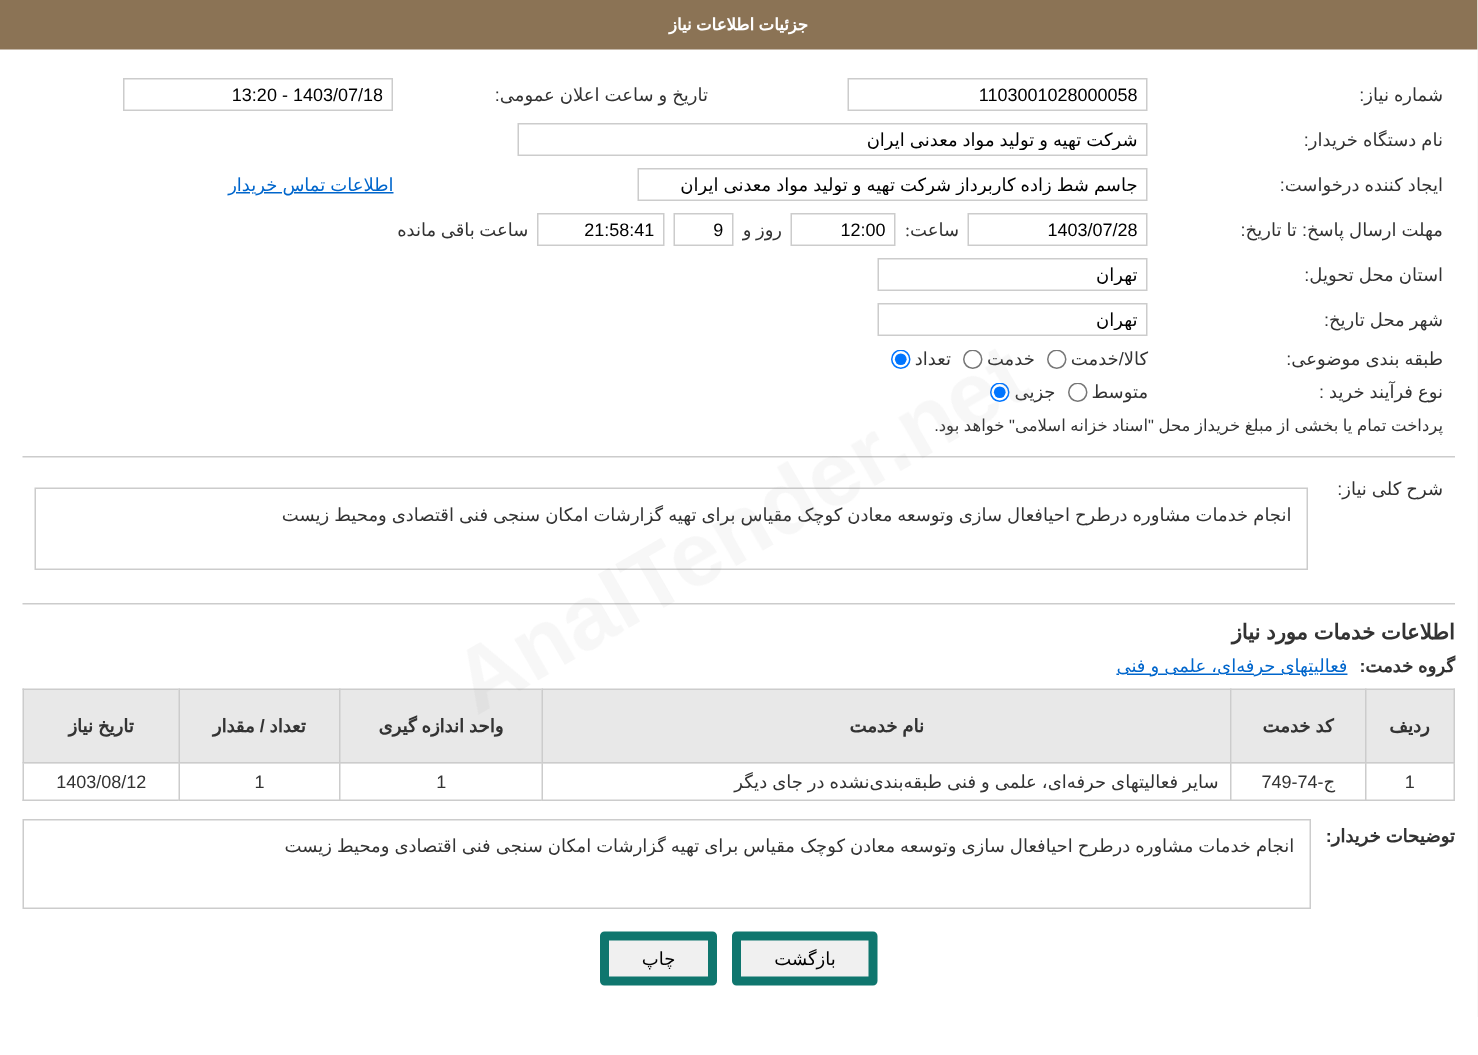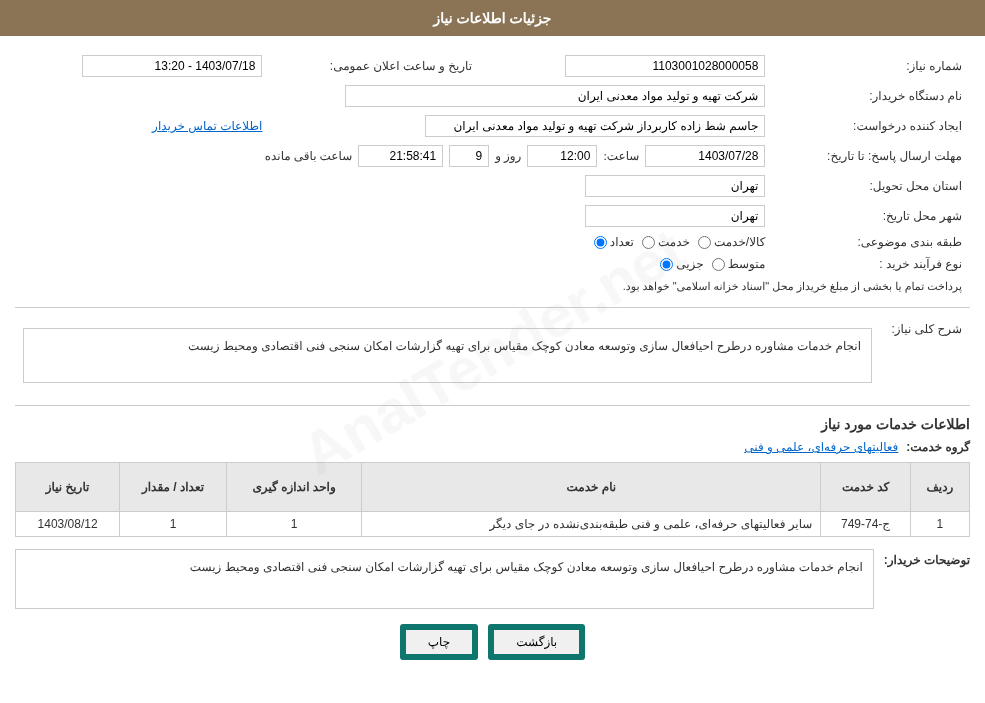--- a/index.html
+++ b/index.html
@@ -14,21 +14,21 @@
       max-width: 985px;
       margin: 0 auto;
       background: #fff;
       min-height: 703px;
     }
     .header-bar {
       background: #8B7355;
       color: #fff;
       text-align: center;
       padding: 10px 20px;
-      font-size: 14px;
+      font-size: 11px;
       font-weight: bold;
     }
     .content {
       padding: 15px;
     }
     .section-title {
       font-size: 14px;
       font-weight: bold;
       color: #333;
       margin: 10px 0 8px 0;

